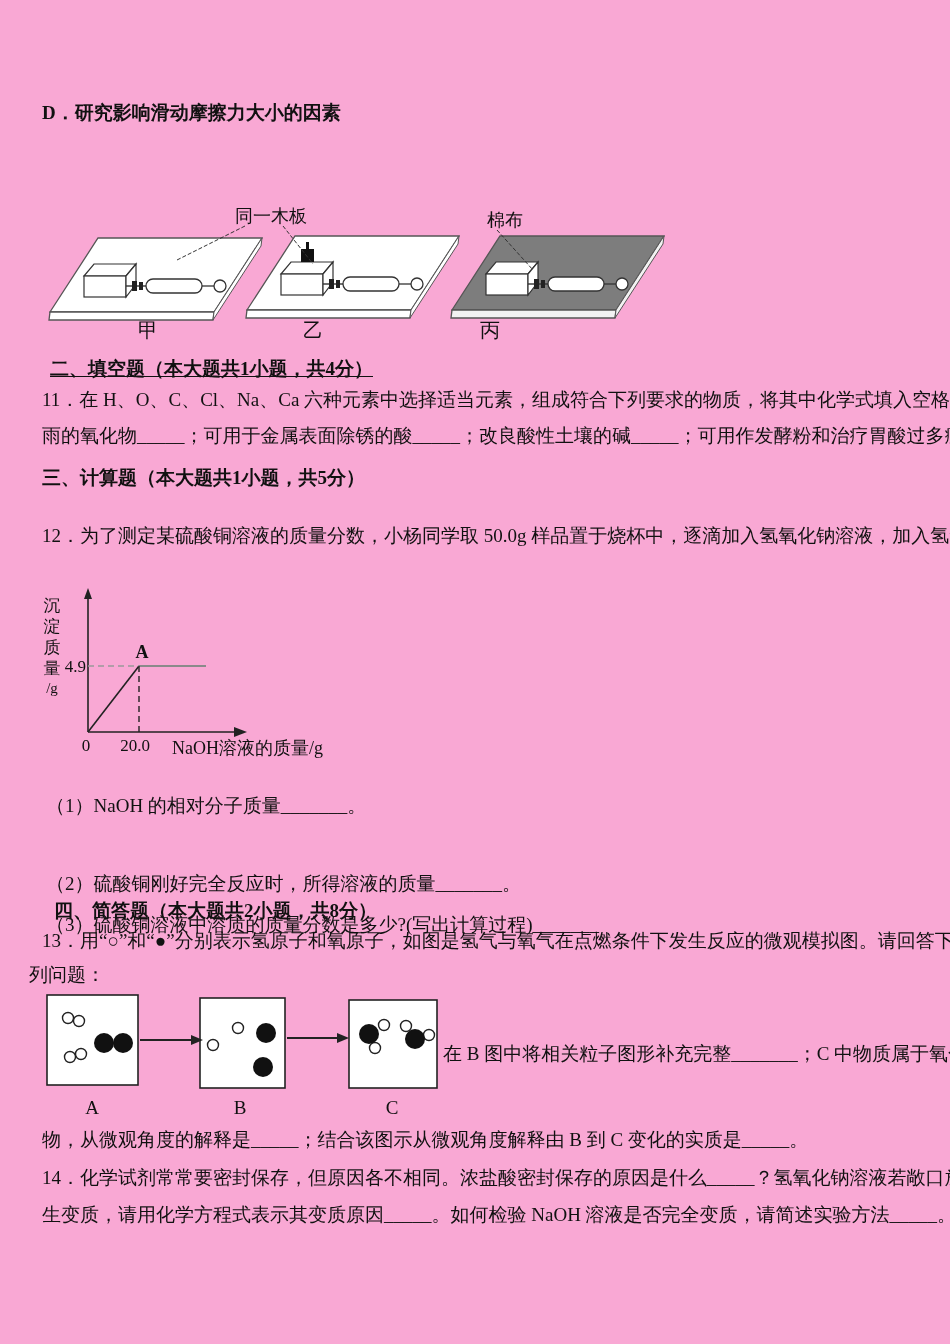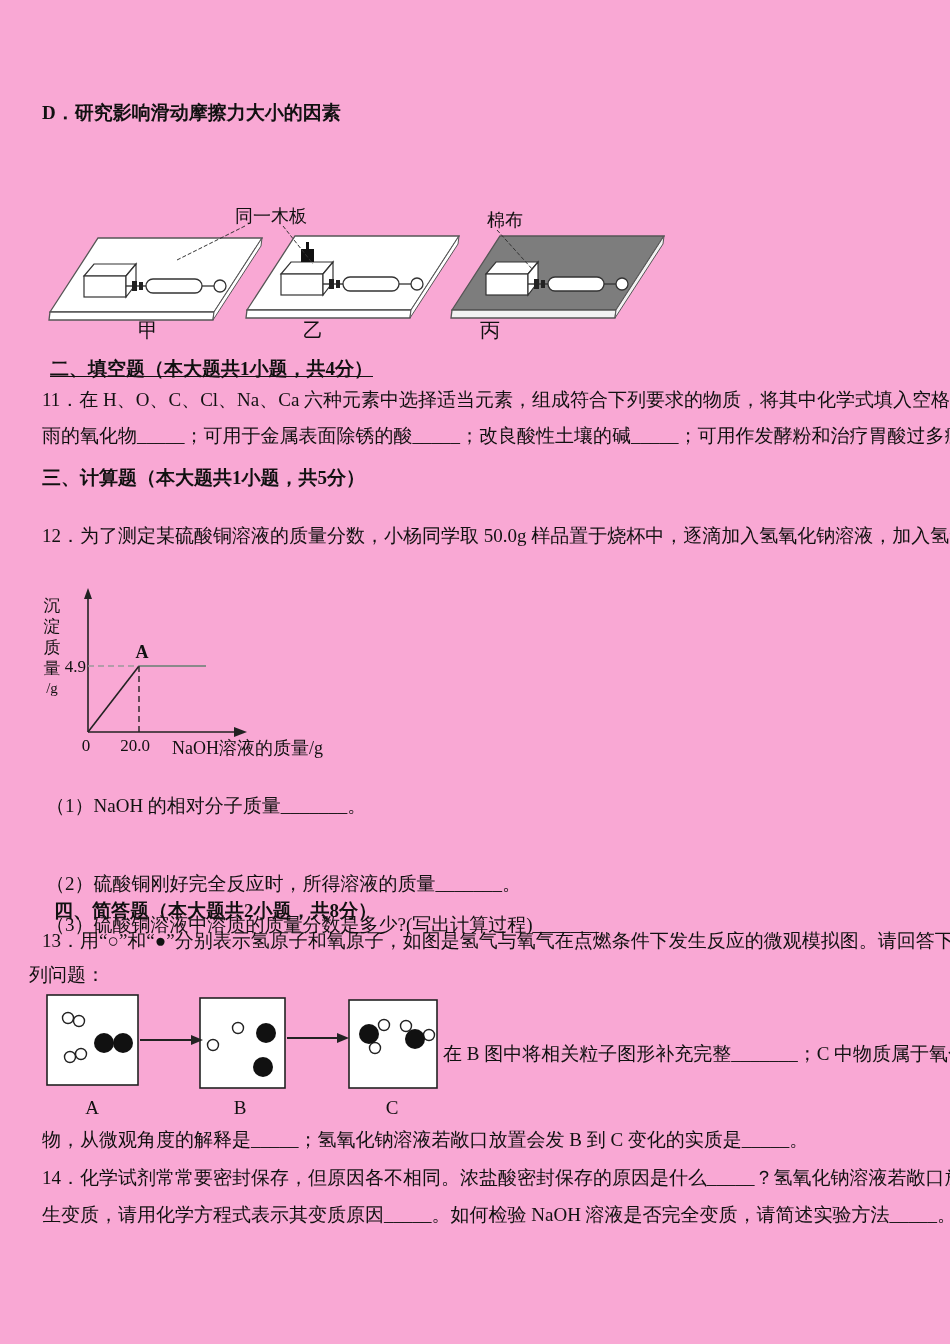--- a/index.html
+++ b/index.html
@@ -148,18 +148,18 @@
     <circle cx="366" cy="38" r="5.5" fill="#fff" stroke="#222" stroke-width="1.4"></circle>
     <circle cx="389" cy="47" r="5.5" fill="#fff" stroke="#222" stroke-width="1.4"></circle>
     <circle cx="375" cy="51" r="10" fill="#111"></circle>
 
     <text x="52" y="126" font-size="19" text-anchor="middle">A</text>
     <text x="200" y="126" font-size="19" text-anchor="middle">B</text>
     <text x="352" y="126" font-size="19" text-anchor="middle">C</text>
   </svg>
 
   <div class="line" style="left:443px;top:1042px;">在 B 图中将相关粒子图形补充完整_______；C 中物质属于氧化</div>
-  <div class="line" style="left:42px;top:1128px;">物，从微观角度的解释是_____；氢氧化钠溶液若敞口放置会发 B 到 C 变化的实质是_____。</div>
+  <div class="line" style="left:42px;top:1128px;">物，从微观角度的解释是_____；结合该图示从微观角度解释由 B 到 C 变化的实质是_____。</div>
 
   <div class="line" style="left:42px;top:1166px;">14．化学试剂常常要密封保存，但原因各不相同。浓盐酸密封保存的原因是什么_____？氢氧化钠溶液若敞口放置会发</div>
   <div class="line" style="left:42px;top:1203px;">生变质，请用化学方程式表示其变质原因_____。如何检验 NaOH 溶液是否完全变质，请简述实验方法_____。</div>
 
 </div>
 
 </body></html>

